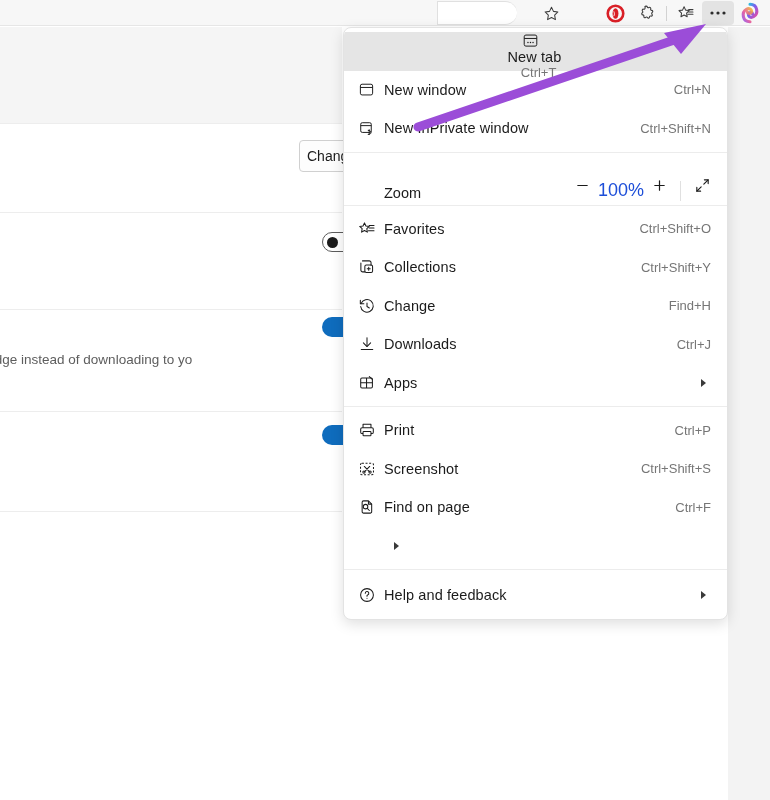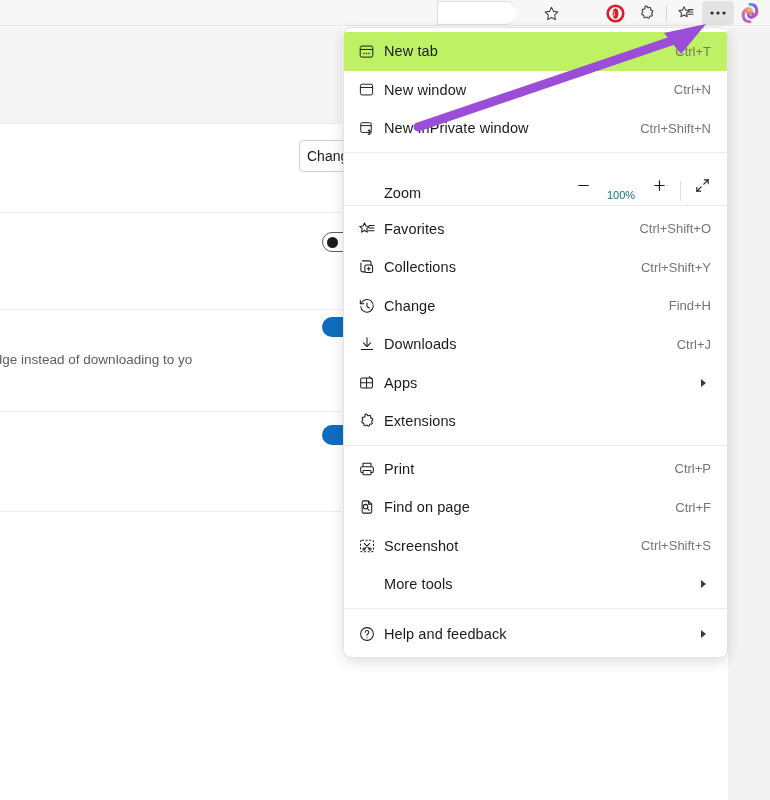--- a/index.html
+++ b/index.html
@@ -75,21 +75,21 @@
     overflow: hidden;
   }
   .menu-shadow-strip {
     position: absolute; left: 728px; top: 27px; width: 42px; height: 773px;
     background: #f3f3f3;
   }
   .mi {
     position: relative; display: flex; align-items: center;
     height: 38.5px; padding: 0 16px 0 14px; cursor: default;
   }
-  .mi.hover { background: #bef264; }
+  .mi.hover { background: #e5e5e5; flex-direction: column; }
   .mi .ic {
     width: 26px; min-width: 26px; display: flex; align-items: center; justify-content: flex-start;
     color: #1b1b1b;
   }
   .mi .lbl {
     flex: 1; font-size: 14.5px; color: #1b1b1b; letter-spacing: 0.1px;
     white-space: nowrap;
   }
   .mi .sc {
     font-size: 13px; color: #767676; white-space: nowrap; margin-left: 8px;
@@ -102,21 +102,21 @@
 
   
   .zoomrow {
     display: flex; align-items: flex-end; height: 44px; padding: 0 10px 0 14px;
   }
   .zoomrow .zlabel { font-size: 14.5px; color: #1b1b1b; padding-left: 26px; flex: 1; }
   .zbtn {
     width: 30px; height: 30px; display: flex; align-items: center; justify-content: center;
     color: #1b1b1b; border-radius: 4px;
   }
-  .zval { font-size: 11px; color: #0f766e; min-width: 46px; text-align: center; }
+  .zval { font-size: 18px; color: #1d4ed8; min-width: 46px; text-align: center; }
   .zsep { width: 1px; height: 20px; background: #e0e0e0; margin: 0 6px; }
 
   
   .hilite-wrap { position: relative; }
   .hilite {
     position: absolute; left: 1px; top: -4px; width: 382px; height: 46px;
     border: 5px solid #9b3dd4; border-radius: 2px; pointer-events: none;
   }
 
   
@@ -333,75 +333,65 @@
         </svg>
       </span>
       <span class="lbl">Apps</span>
       <span class="chev">
         <svg width="8" height="10" viewBox="0 0 8 10">
             <path d="M1 1l5 4-5 4z" fill="#3a3a3a"></path>
           </svg>
       </span>
     </div>
 
-    <div class="mi">
-      <span class="ic">
-        <svg width="18" height="18" viewBox="0 0 20 20" fill="none" stroke="#1b1b1b" stroke-width="1.15">
-          <path d="M7.6 3.1c.6-1.1 2.3-1 2.8.2.3.8 1.2 1.1 1.9.6 1-.7 2.3.4 1.8 1.6-.3.8.3 1.6 1.1 1.6 1.3 0 1.7 1.7.6 2.3-.7.4-.8 1.4-.2 2 .9.9 0 2.4-1.2 2-.8-.3-1.6.3-1.6 1.1 0 1.3-1.7 1.7-2.3.6-.4-.7-1.4-.8-2-.2-.9.9-2.4 0-2-1.2.3-.8-.3-1.6-1.1-1.6-1.3 0-1.7-1.7-.6-2.3.7-.4.8-1.4.2-2-.9-.9 0-2.4 1.2-2 .8.3 1.6-.3 1.6-1.1 0-.3.1-.5.2-.7z" stroke-linejoin="round"></path>
-        </svg>
-      </span>
-      <span class="lbl">Extensions</span>
-      <span class="sc"></span>
-    </div>
 
 
     <div class="sep"></div>
 
     <div class="mi">
       <span class="ic">
         <svg width="18" height="18" viewBox="0 0 20 20" fill="none" stroke="#1b1b1b" stroke-width="1.15" stroke-linejoin="round">
           <path d="M5.6 7.4V3.6h8.8v3.8"></path>
           <path d="M5.6 14h-1A1.6 1.6 0 0 1 3 12.4V9a1.6 1.6 0 0 1 1.6-1.6h10.8A1.6 1.6 0 0 1 17 9v3.4a1.6 1.6 0 0 1-1.6 1.6h-1"></path>
           <rect x="5.6" y="11.6" width="8.8" height="4.8" rx="0.8"></rect>
         </svg>
       </span>
       <span class="lbl">Print</span>
       <span class="sc">Ctrl+P</span>
     </div>
 
+
+    <div class="mi">
+      <span class="ic">
+        <svg width="18" height="18" viewBox="0 0 20 20" fill="none" stroke="#1b1b1b" stroke-width="1.15">
+          <rect x="2.8" y="3.6" width="14.4" height="12.8" rx="1.6" stroke-dasharray="2.2 1.8"></rect>
+          <path d="M7 7.2l5.6 5.8M13 7.2L7.4 13" stroke-linecap="round"></path>
+          <circle cx="6.6" cy="13.4" r="1.25"></circle>
+          <circle cx="13.4" cy="13.4" r="1.25"></circle>
+        </svg>
+      </span>
+      <span class="lbl">Screenshot</span>
+      <span class="sc">Ctrl+Shift+S</span>
+    </div>
 
     <div class="mi">
       <span class="ic">
         <svg width="18" height="18" viewBox="0 0 20 20" fill="none" stroke="#1b1b1b" stroke-width="1.15" stroke-linejoin="round">
           <path d="M11.6 3.2H6.2A1.6 1.6 0 0 0 4.6 4.8v10.4a1.6 1.6 0 0 0 1.6 1.6h7.4a1.6 1.6 0 0 0 1.6-1.6V6.8z"></path>
           <path d="M11.6 3.2v3.6h3.6"></path>
           <circle cx="8.4" cy="9.6" r="2.5"></circle>
           <path d="M10.3 11.5l2.3 2.4" stroke-linecap="round"></path>
         </svg>
       </span>
       <span class="lbl">Find on page</span>
       <span class="sc">Ctrl+F</span>
     </div>
 
     <div class="mi">
-      <span class="ic">
-        <svg width="18" height="18" viewBox="0 0 20 20" fill="none" stroke="#1b1b1b" stroke-width="1.15">
-          <rect x="2.8" y="3.6" width="14.4" height="12.8" rx="1.6" stroke-dasharray="2.2 1.8"></rect>
-          <path d="M7 7.2l5.6 5.8M13 7.2L7.4 13" stroke-linecap="round"></path>
-          <circle cx="6.6" cy="13.4" r="1.25"></circle>
-          <circle cx="13.4" cy="13.4" r="1.25"></circle>
-        </svg>
-      </span>
-      <span class="lbl">Screenshot</span>
-      <span class="sc">Ctrl+Shift+S</span>
-    </div>
-
-    <div class="mi">
       <span class="ic"></span>
-      <span class="lbl">More tools</span>
       <span class="chev">
         <svg width="8" height="10" viewBox="0 0 8 10">
             <path d="M1 1l5 4-5 4z" fill="#3a3a3a"></path>
           </svg>
       </span>
     </div>
 
     <div class="sep"></div>
 
 

